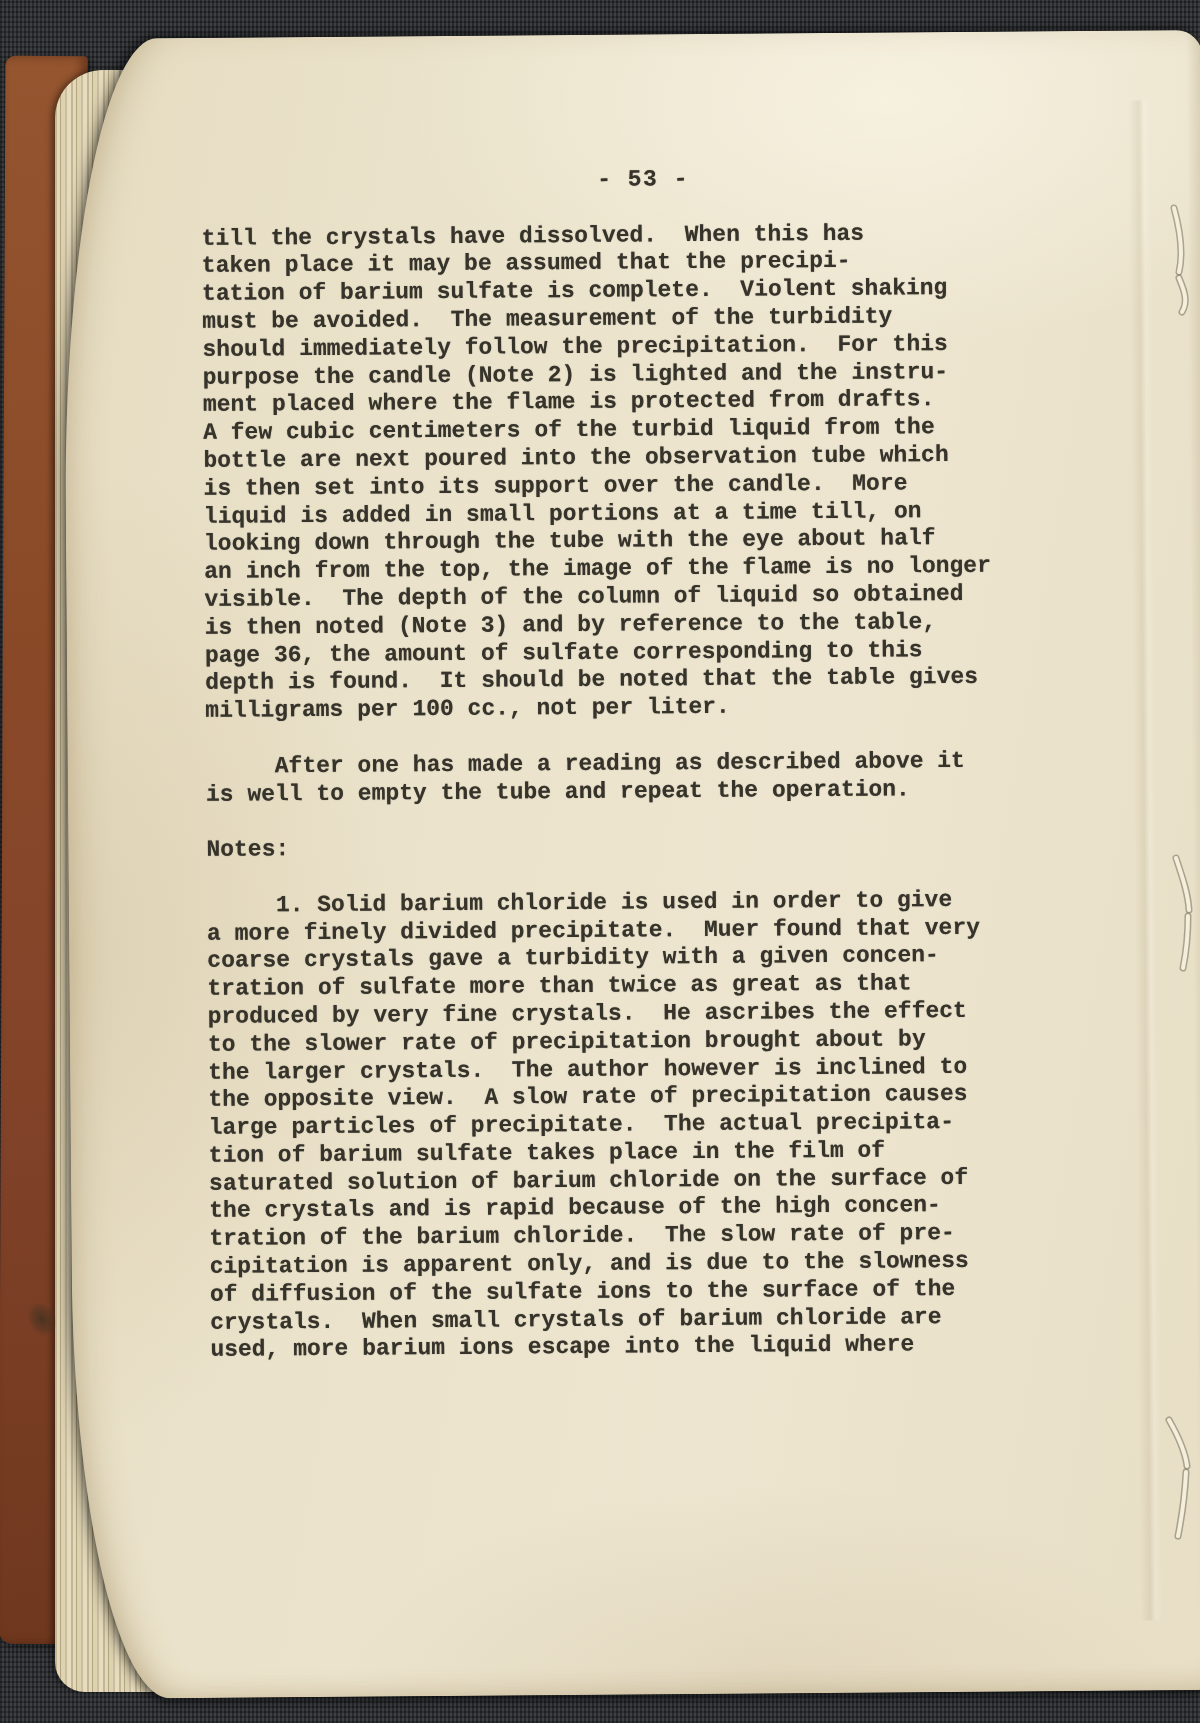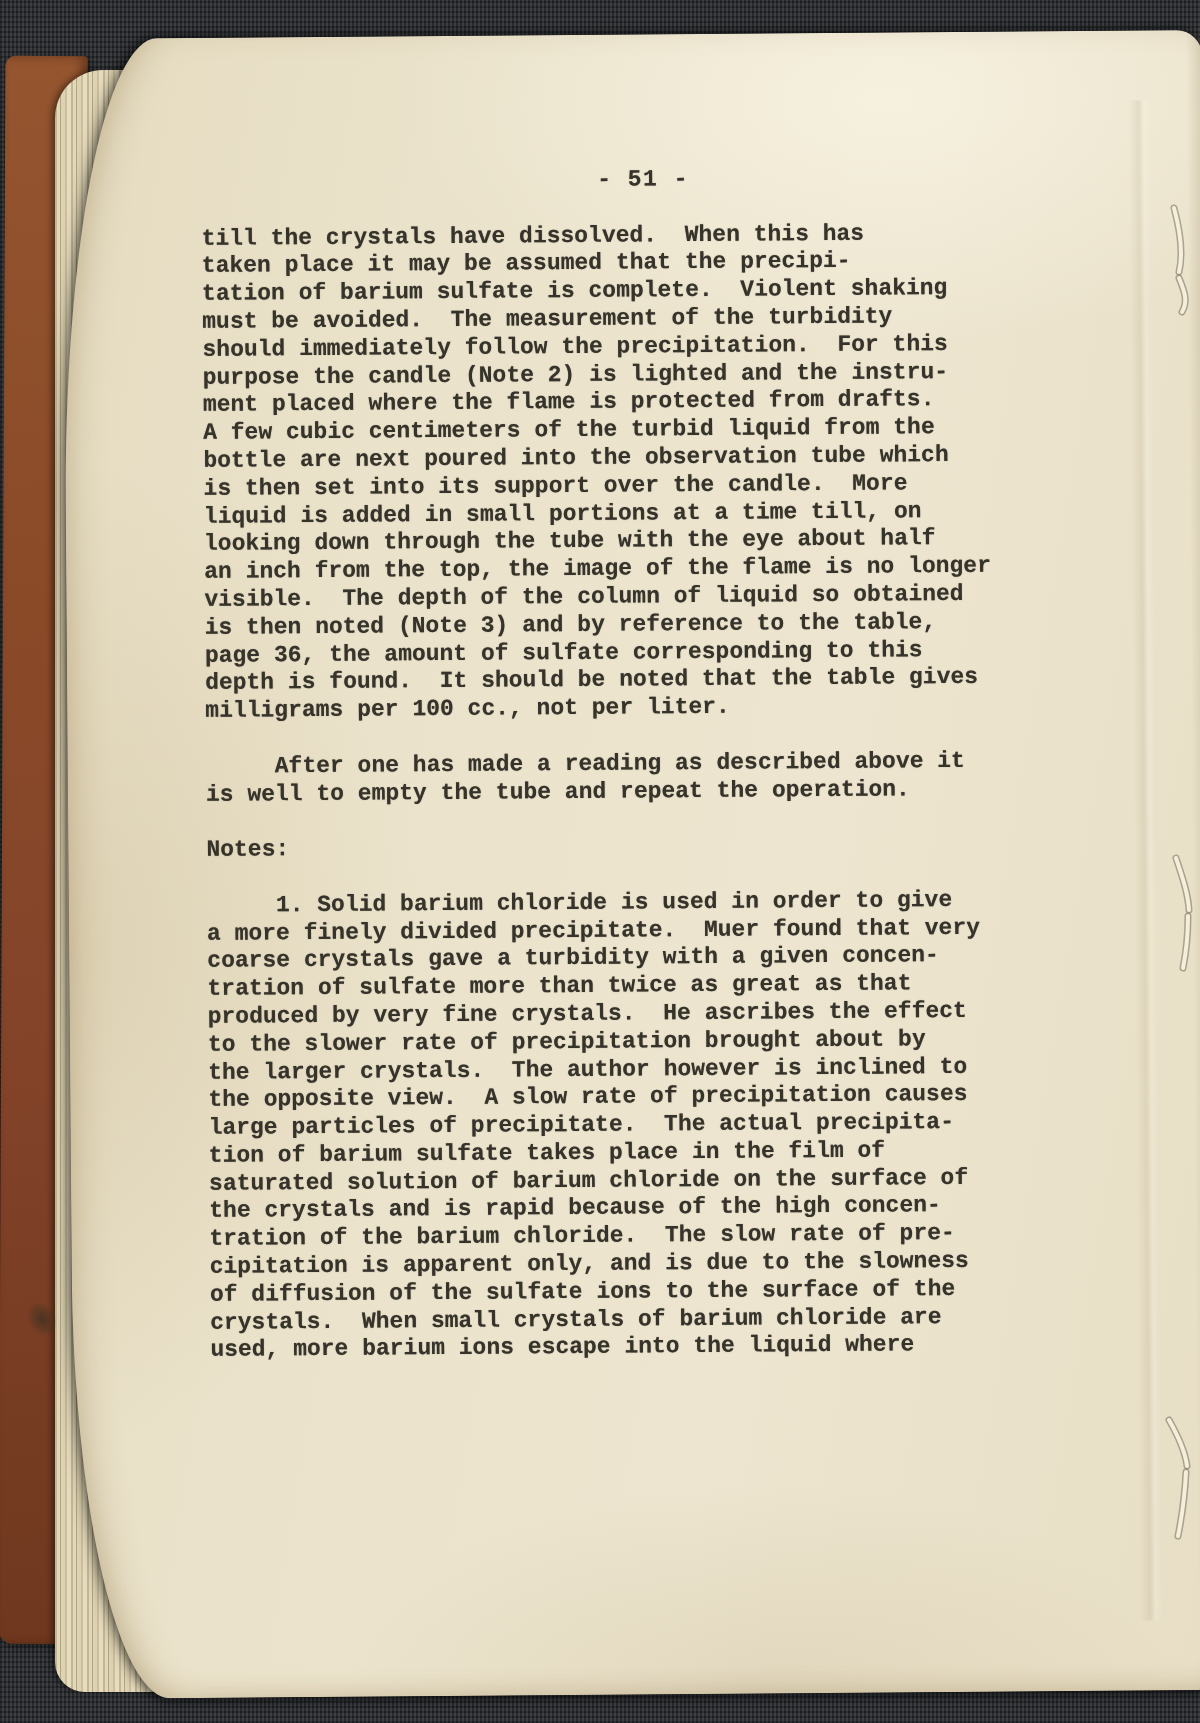--- a/index.html
+++ b/index.html
@@ -161,21 +161,21 @@
 
   <div class="page-stack">
     <div class="stack-mark"></div>
   </div>
 
   <div class="page">
     <div class="page-crease"></div>
     <div class="page-right-shade"></div>
 
     <div class="text-block">
-      <div class="page-number">- 51 -</div>
+      <div class="page-number">- 53 -</div>
       <div class="para first">till the crystals have dissolved.  When this has
 taken place it may be assumed that the precipi-
 tation of barium sulfate is complete.  Violent shaking
 must be avoided.  The measurement of the turbidity
 should immediately follow the precipitation.  For this
 purpose the candle (Note 2) is lighted and the instru-
 ment placed where the flame is protected from drafts.
 A few cubic centimeters of the turbid liquid from the
 bottle are next poured into the observation tube which
 is then set into its support over the candle.  More

